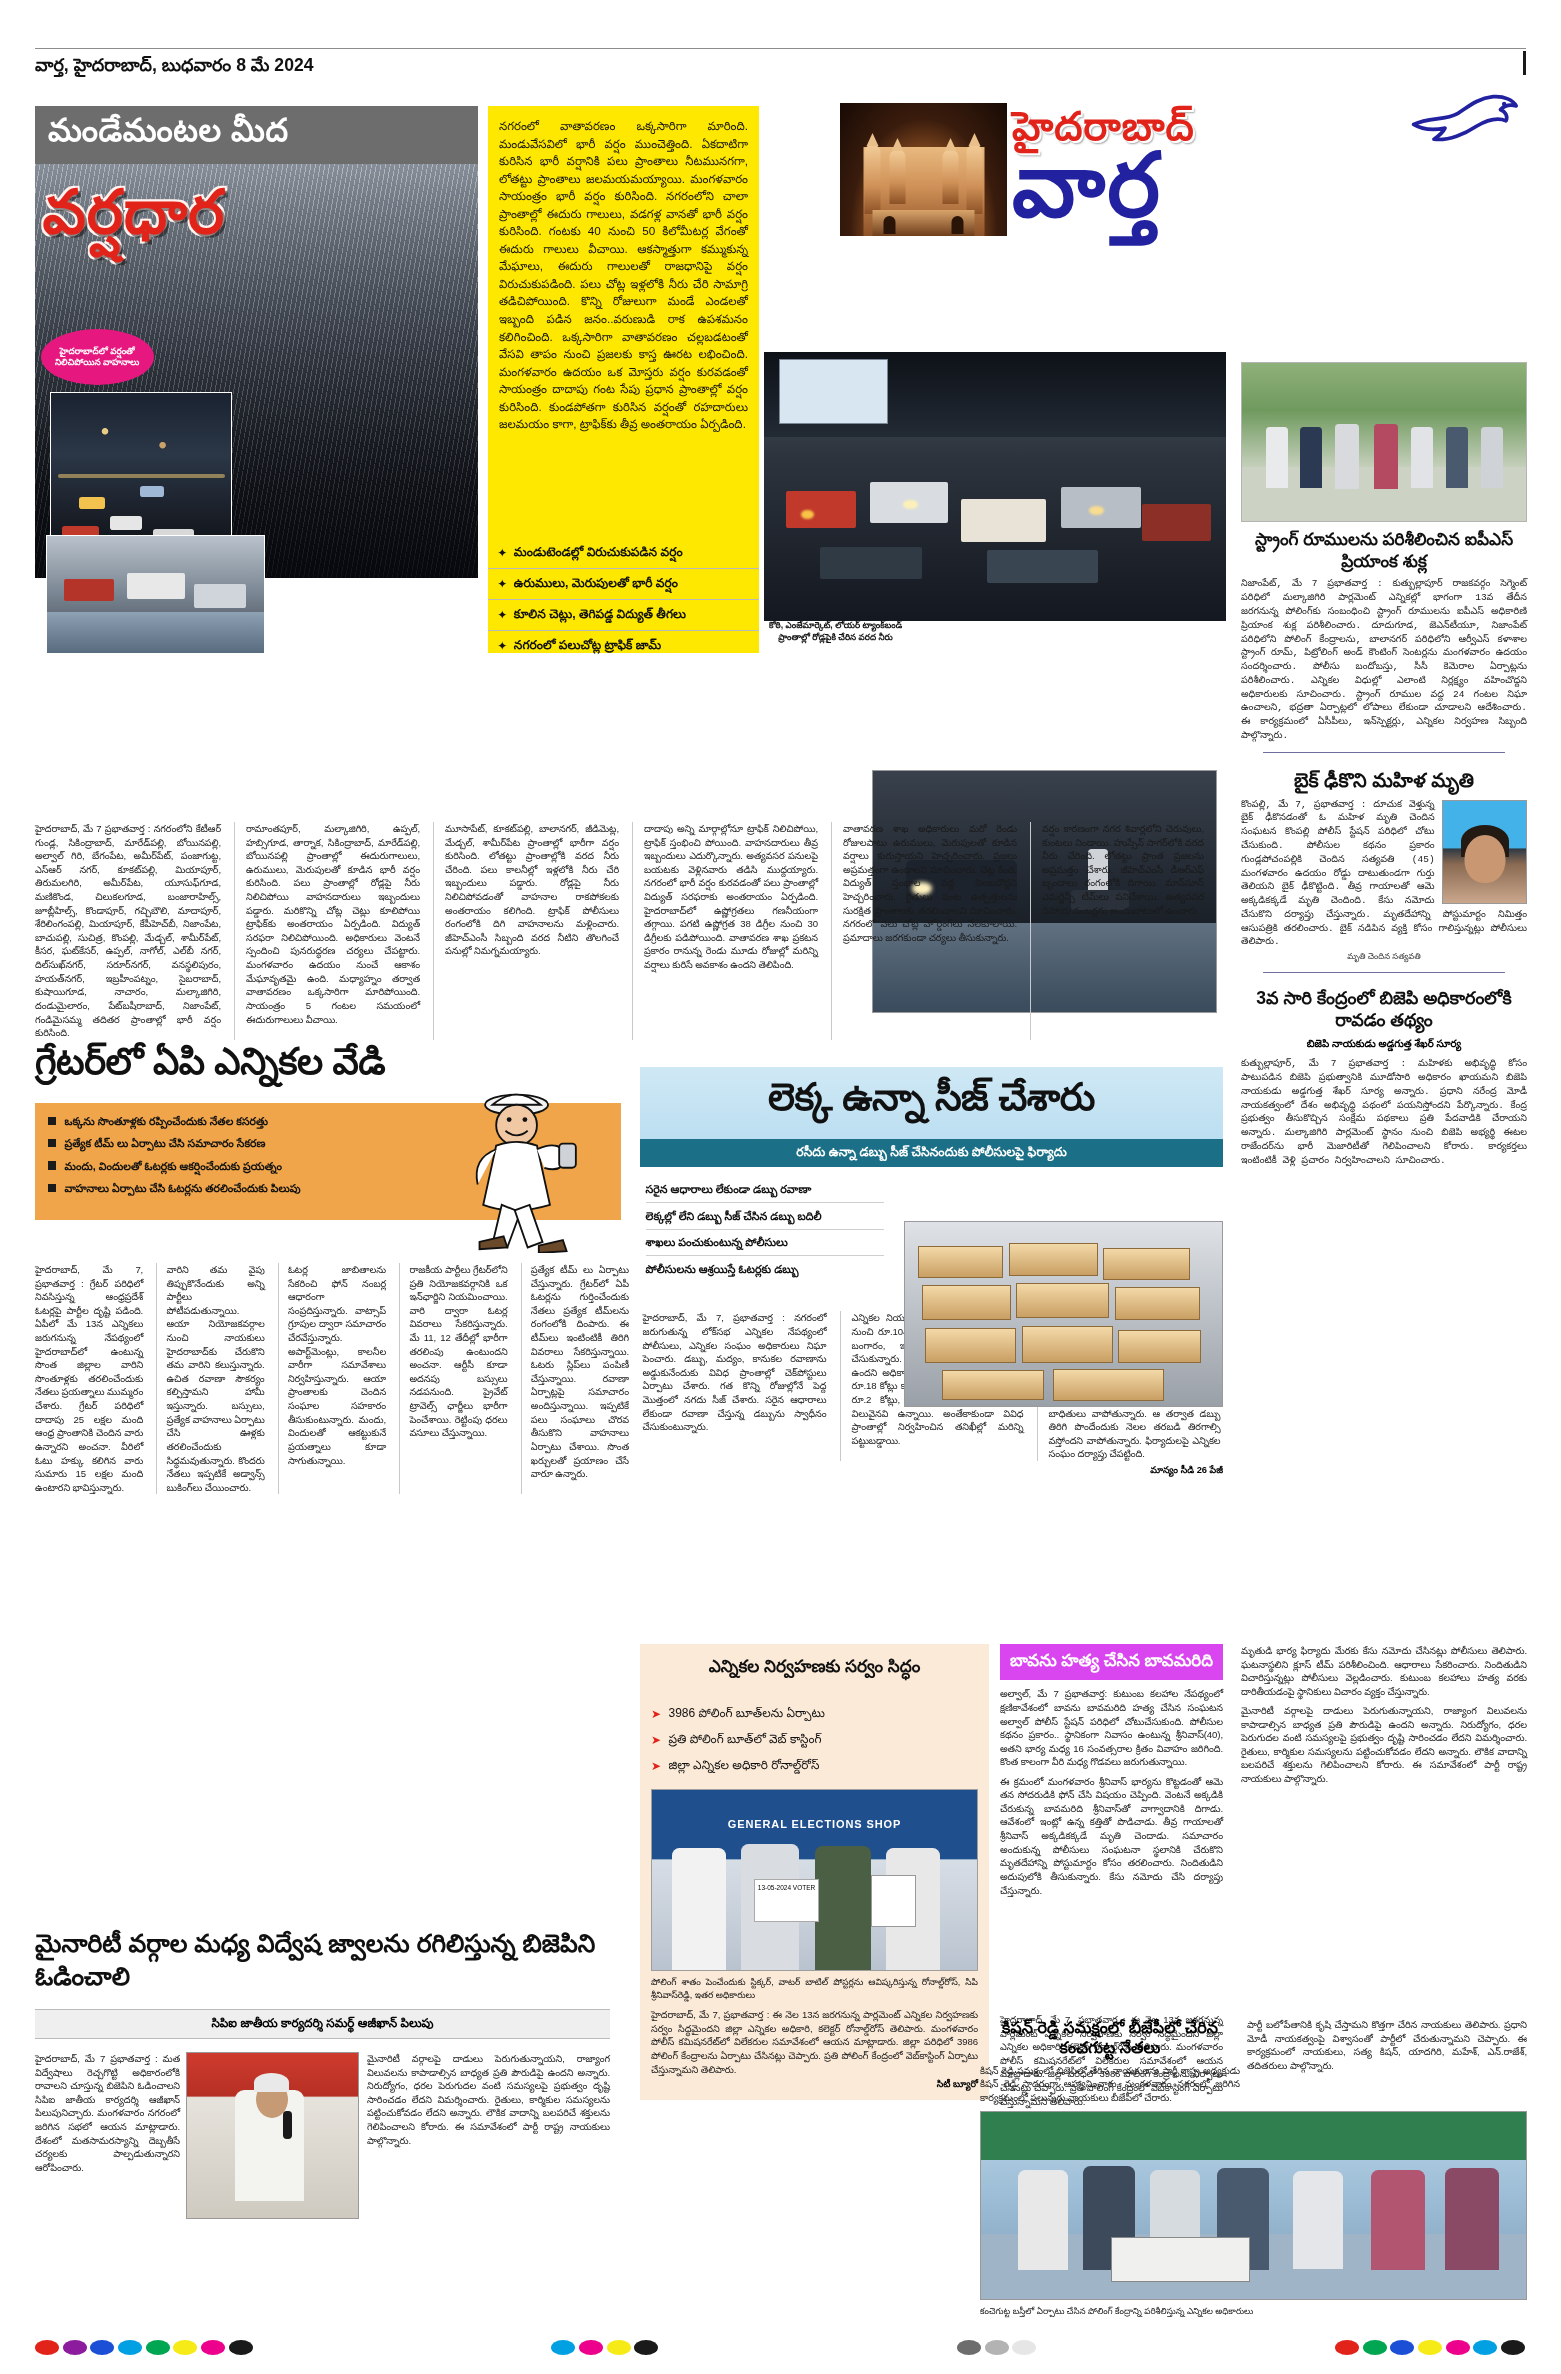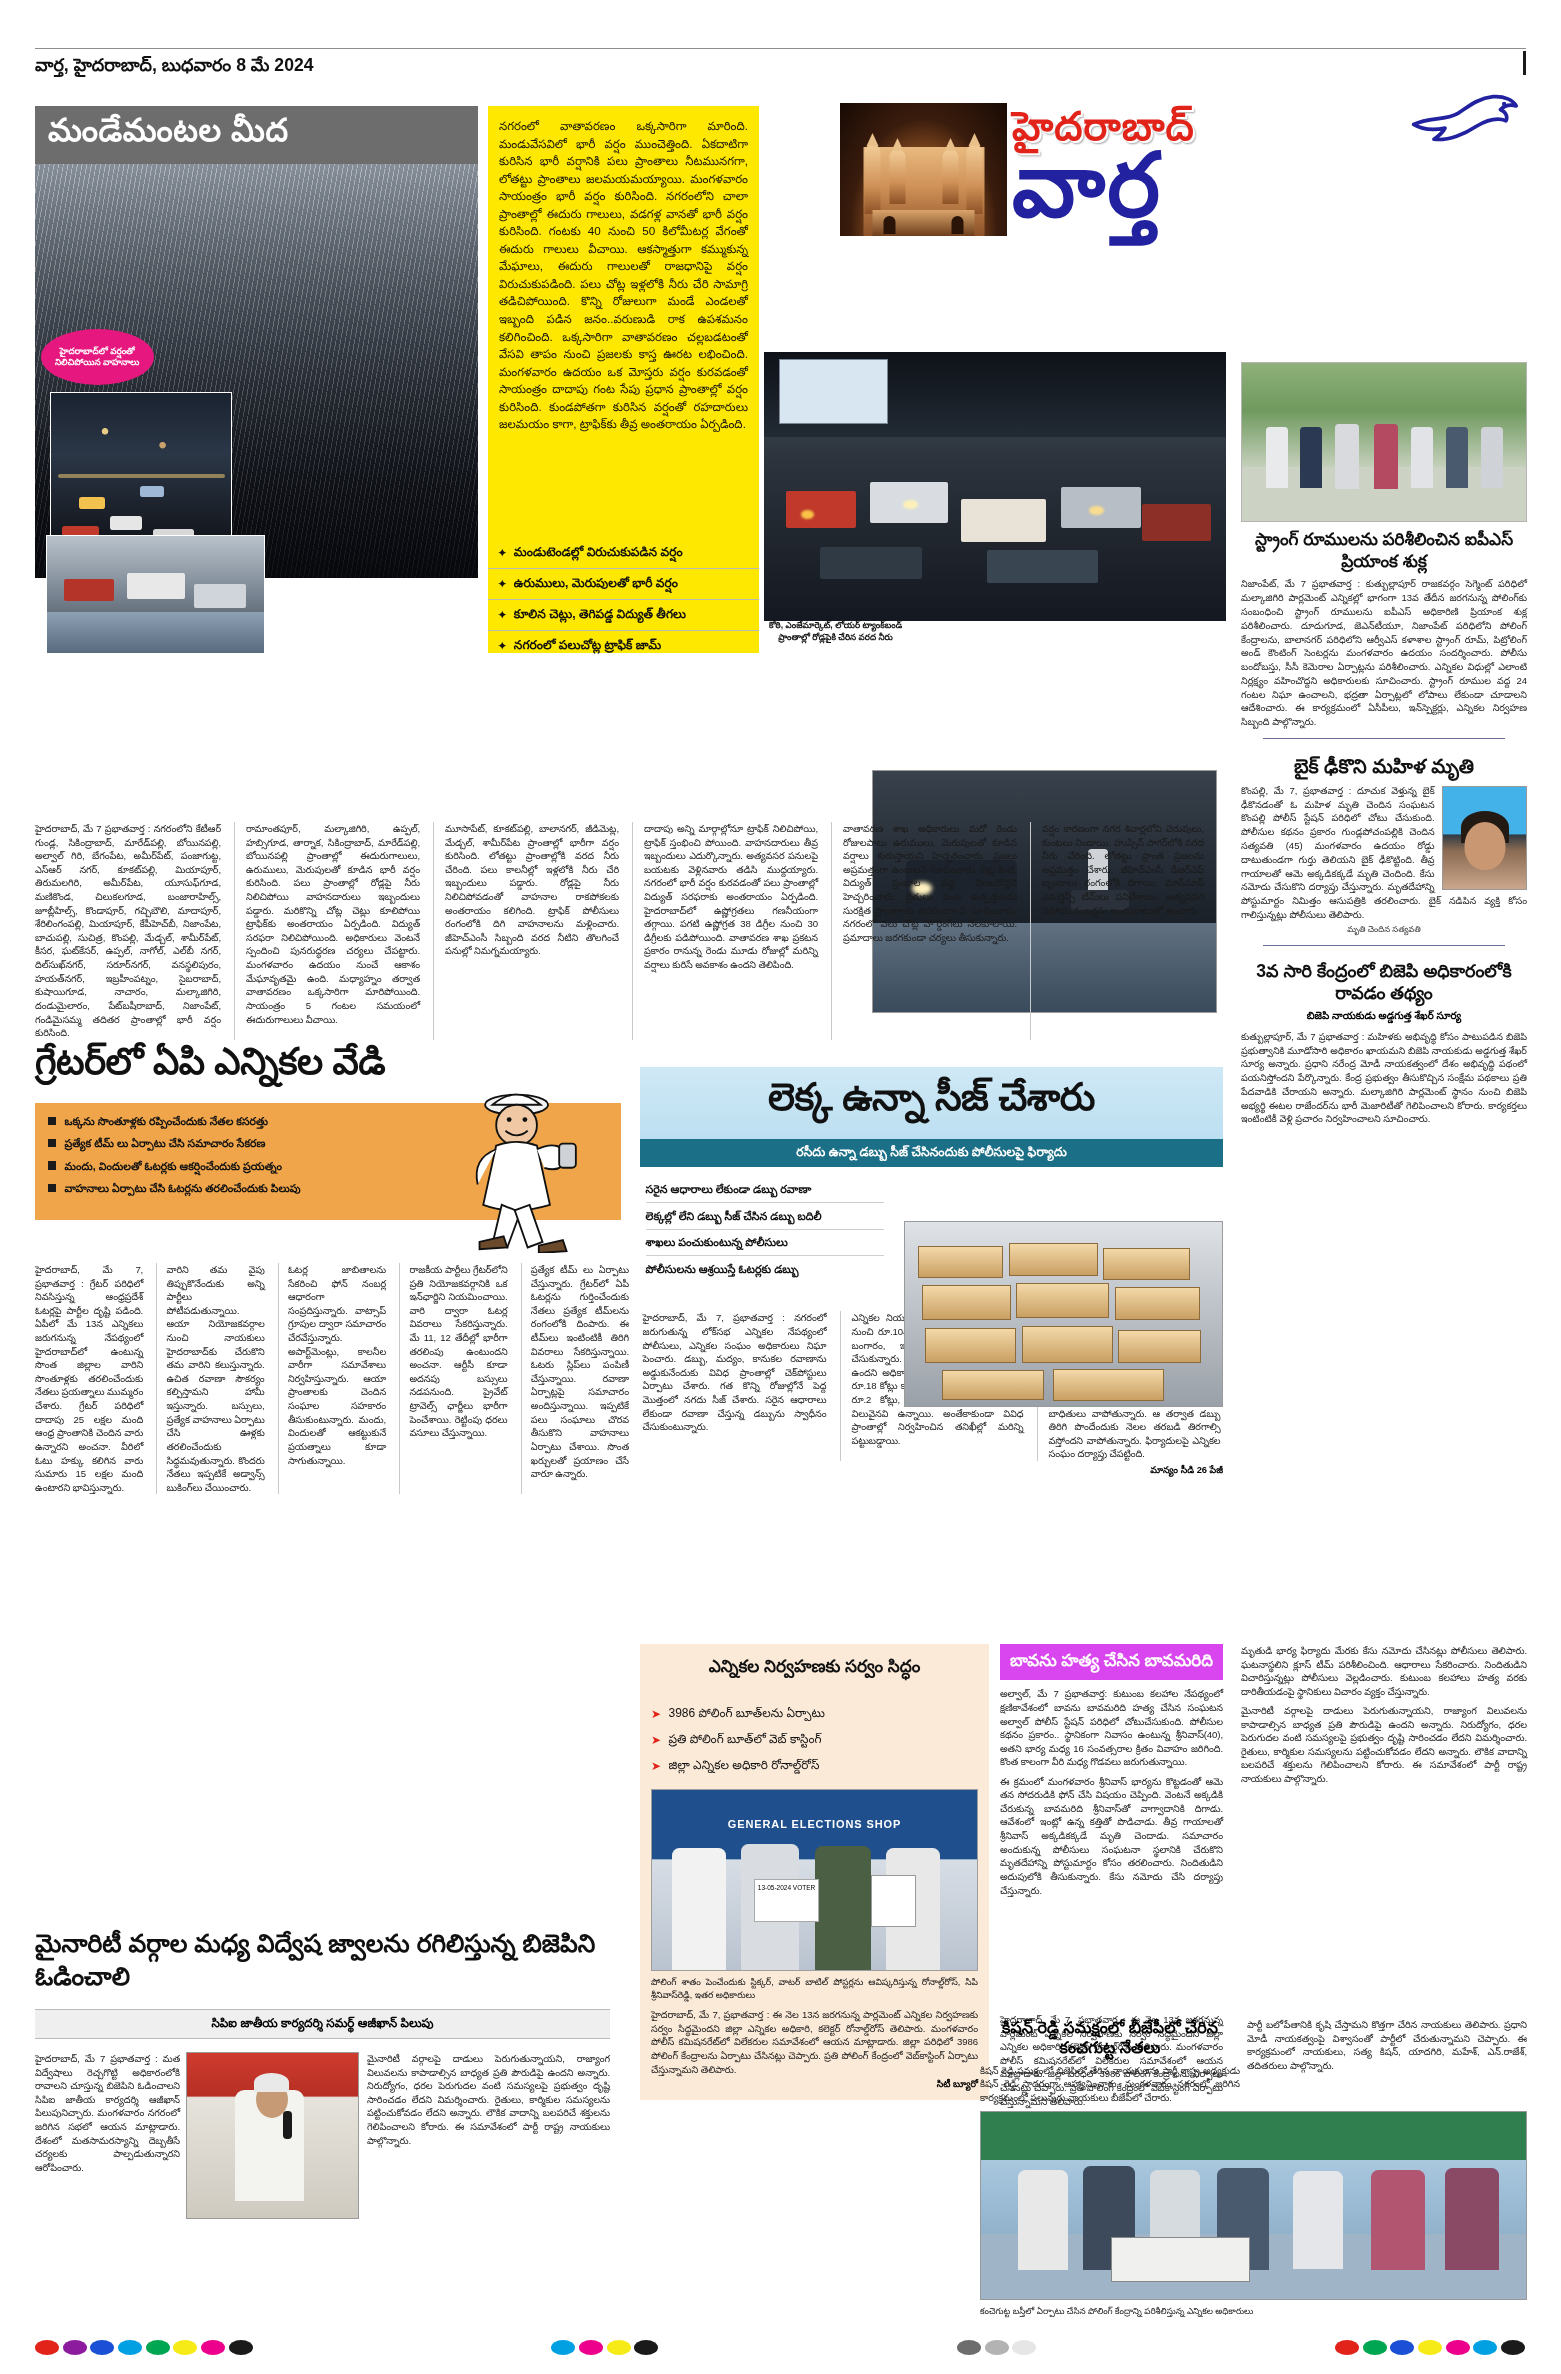--- a/index.html
+++ b/index.html
@@ -156,21 +156,21 @@
     width:100%; height:160px; border:0.9px solid #b4b4b4;
     background:linear-gradient(180deg,#8fb07a 0%, #6f9a5e 30%, #cfd6c6 70%, #b9c2ac 100%);
     position:relative; overflow:hidden;
   }
   .rail-hd {
     font-size:17px; font-weight:bold; line-height:1.25; color:#111; text-align:center;
     font-family:"Liberation Sans","DejaVu Sans",sans-serif; padding:7.4px 0 5.6px;
   }
   .rail-rule { border-top:1.3px solid #6d6d9e; margin:9.3px 22px 7.4px; }
   .rail-body { font-size:9.5px; line-height:1.45; text-align:justify; color:#1a1a1a;
-    font-family:Liberation Sans, sans-serif; }
+    font-family:Liberation Mono, monospace; }
   .portrait {
     width:85px; height:104px; border:0.9px solid #999; float:right; margin:1.9px 0 3.7px 7.4px;
     background:linear-gradient(180deg,#43b2e8 0%, #43b2e8 46%, #2f3a44 47%, #8a6a52 62%, #caa78c 100%);
     position:relative;
   }
   .portrait .face { position:absolute; left:50%; top:34%; transform:translateX(-50%);
     width:41px; height:48px; border-radius:50% 50% 46% 46%; background:#c99872; }
   .portrait .hair { position:absolute; left:50%; top:24%; transform:translateX(-50%);
     width:48px; height:32px; border-radius:50% 50% 0 0; background:#241a14; }
   .portrait-cap { clear:both; font-size:8.3px; text-align:center; color:#333; padding-top:1.9px;
@@ -302,20 +302,21 @@
                C110 12 104 14 100 18 C106 20 108 26 106 30
                C96 26 84 30 74 36 C62 44 44 52 28 50 C34 46 38 42 40 38
                C30 40 16 40 6 34 Z" fill="none" stroke="#2222a0" stroke-width="4" stroke-linejoin="round"></path>
       <circle cx="104" cy="12" r="2.4" fill="#2222a0"></circle>
     </svg>
   </div>
 
   <div class="lead-block">
     <div class="lead-kicker">మండేమంటల మీద</div>
     <div class="lead-photo">
+      <div class="lead-red-title">వర్షధార</div>
       <div class="pink-badge">హైదరాబాద్‌లో వర్షంతో నిలిచిపోయిన వాహనాలు</div>
       <div class="night-street">
         <div class="ns-car" style="left:11px;bottom:24px;width:37px;height:16.7px;background:#c0392b;"></div>
         <div class="ns-car" style="left:59px;bottom:37px;width:32px;height:14px;background:#e6e6e6;"></div>
         <div class="ns-car" style="left:102px;bottom:20.4px;width:41px;height:17.6px;background:#d8d8d8;"></div>
         <div class="ns-car" style="left:28px;bottom:58px;width:26px;height:12px;background:#f2c14e;"></div>
         <div class="ns-car" style="left:89px;bottom:70px;width:24px;height:11px;background:#9fb8d6;"></div>
         <div class="ns-car" style="left:7.4px;bottom:89px;width:167px;height:3.7px;background:rgba(255,214,120,.5);"></div>
       </div>
     </div>

